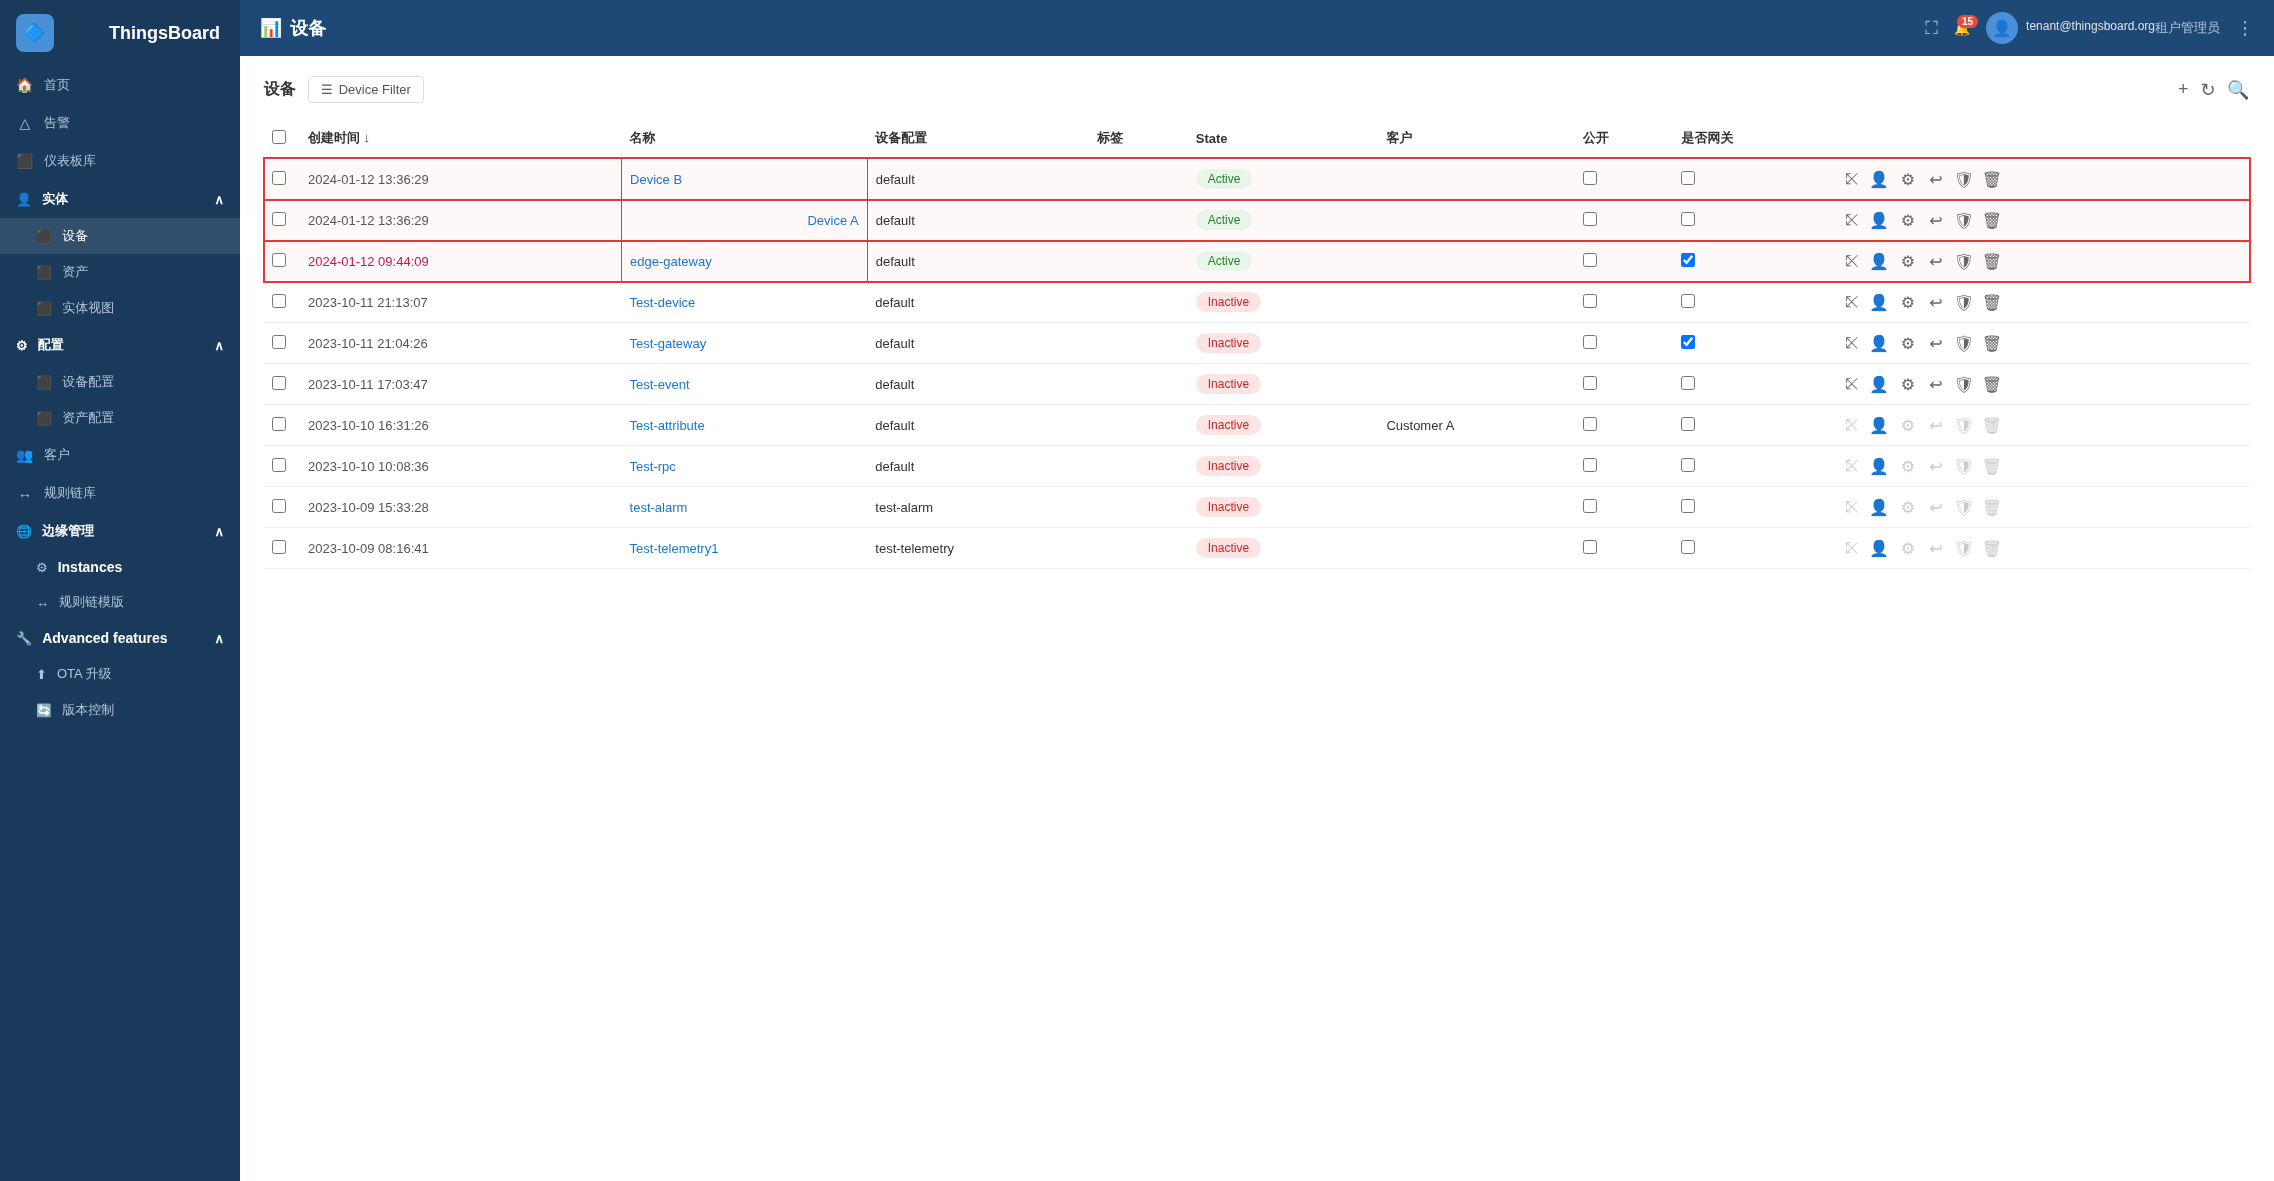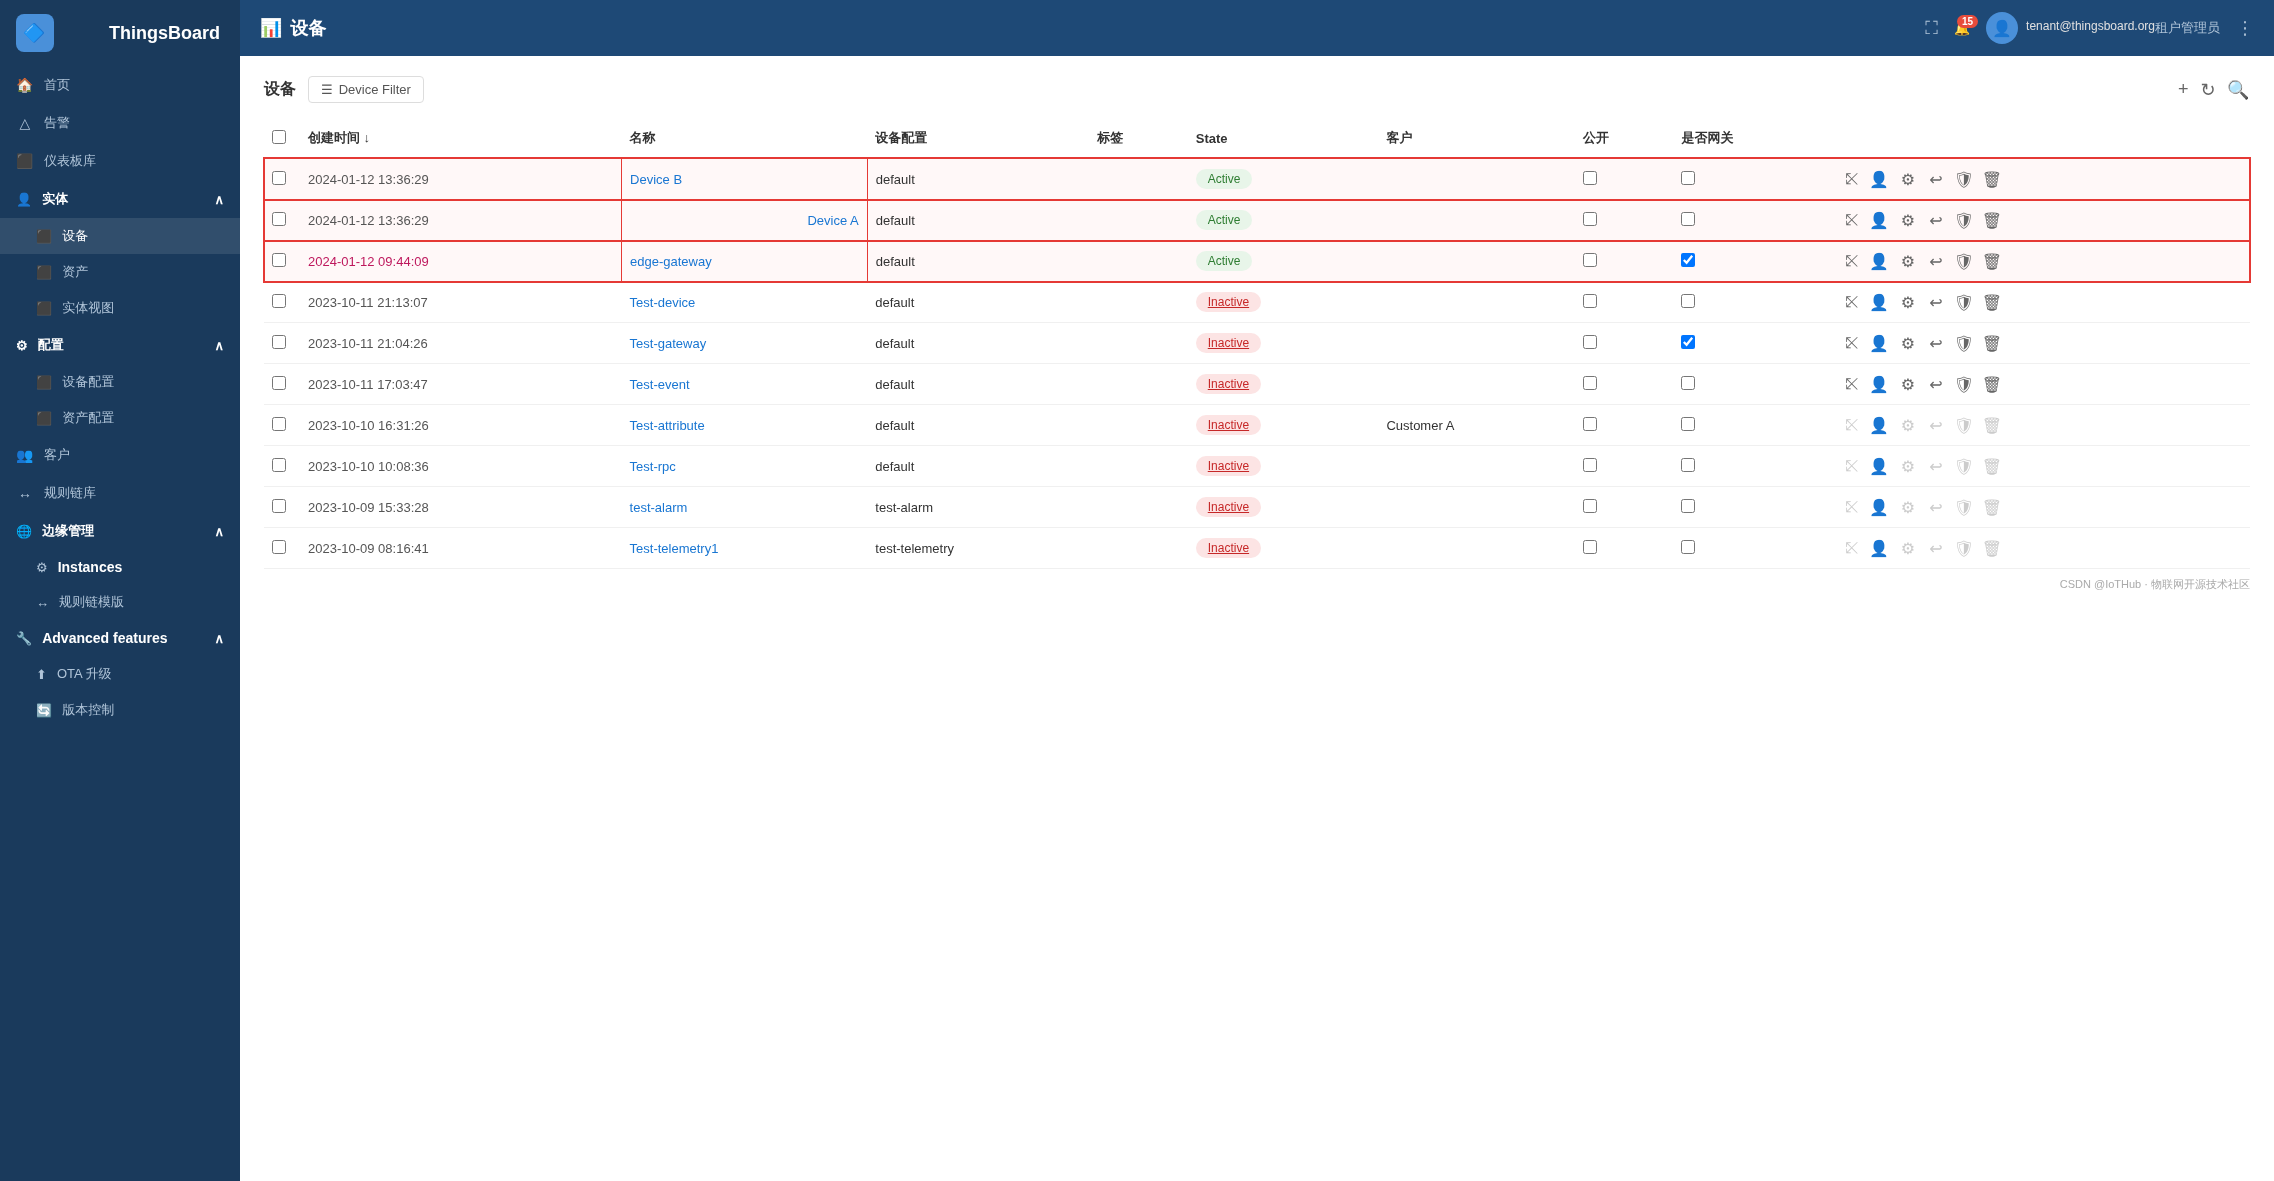--- a/index.html
+++ b/index.html
@@ -142,21 +142,21 @@
     }
 
     .state-badge {
       display: inline-block;
       padding: 3px 12px;
       border-radius: 12px;
       font-size: 12px;
       font-weight: 500;
     }
     .state-active { background: #e8f5e9; color: #2e7d32; }
-    .state-inactive { background: #fce4e4; color: #c62828; text-decoration: underline; }
+    .state-inactive { background: #fce4e4; color: #c62828; }
 
     
     .action-icons { display: flex; gap: 6px; align-items: center; }
     .act-icon {
       font-size: 16px; color: #666; cursor: pointer;
       width: 22px; text-align: center;
     }
     .act-icon.disabled { color: #ccc; cursor: default; }
 
     
@@ -552,15 +552,14 @@
         <span class="act-icon disabled">⚙</span>
         <span class="act-icon disabled">↩</span>
         <span class="act-icon disabled">🛡</span>
         <span class="act-icon disabled">🗑</span>
       </div>
     </td>
   </tr>
         </tbody>
     </table>
 
-    <div class="footer-note">CSDN @IoTHub · 物联网开源技术社区</div>
   </div>
 </div>
 
 </body></html>

